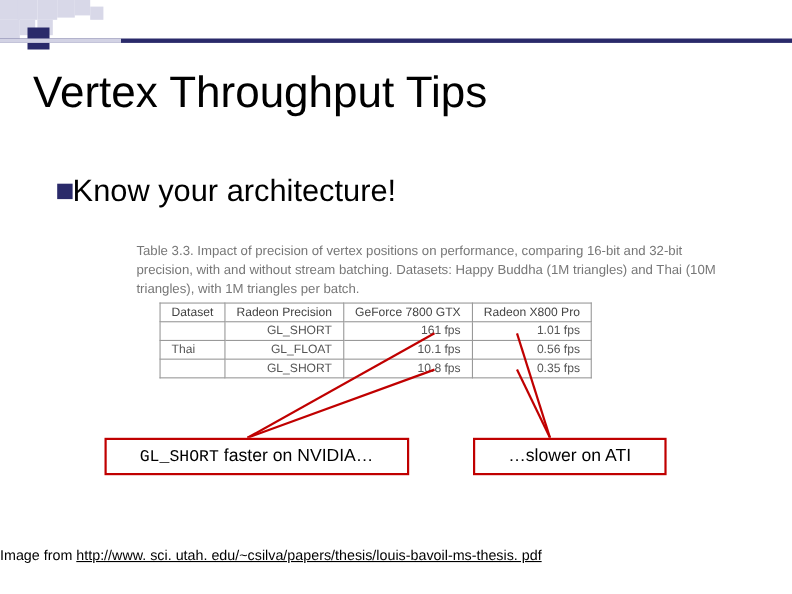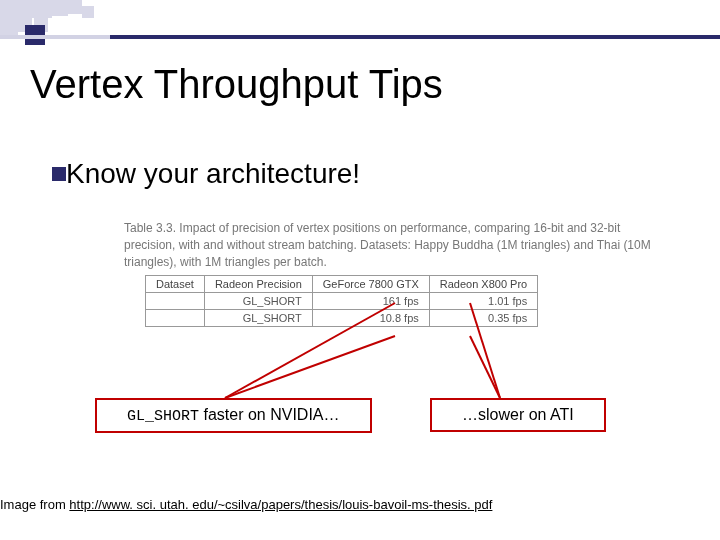--- a/index.html
+++ b/index.html
@@ -167,20 +167,26 @@
     </tr>
   </thead>
   <tbody>
     <tr>
       <td class="ds"></td>
       <td>GL_SHORT</td>
       <td>161 fps</td>
       <td>1.01 fps</td>
     </tr>
     <tr>
+      <td class="ds">Thai</td>
+      <td>GL_FLOAT</td>
+      <td>10.1 fps</td>
+      <td>0.56 fps</td>
+    </tr>
+    <tr>
       <td class="ds"></td>
       <td>GL_SHORT</td>
       <td>10.8 fps</td>
       <td>0.35 fps</td>
     </tr>
   </tbody>
 </table>
 
 <svg class="connector">
   <line x1="395" y1="303" x2="225" y2="398" stroke="#c00000" stroke-width="2"></line>

